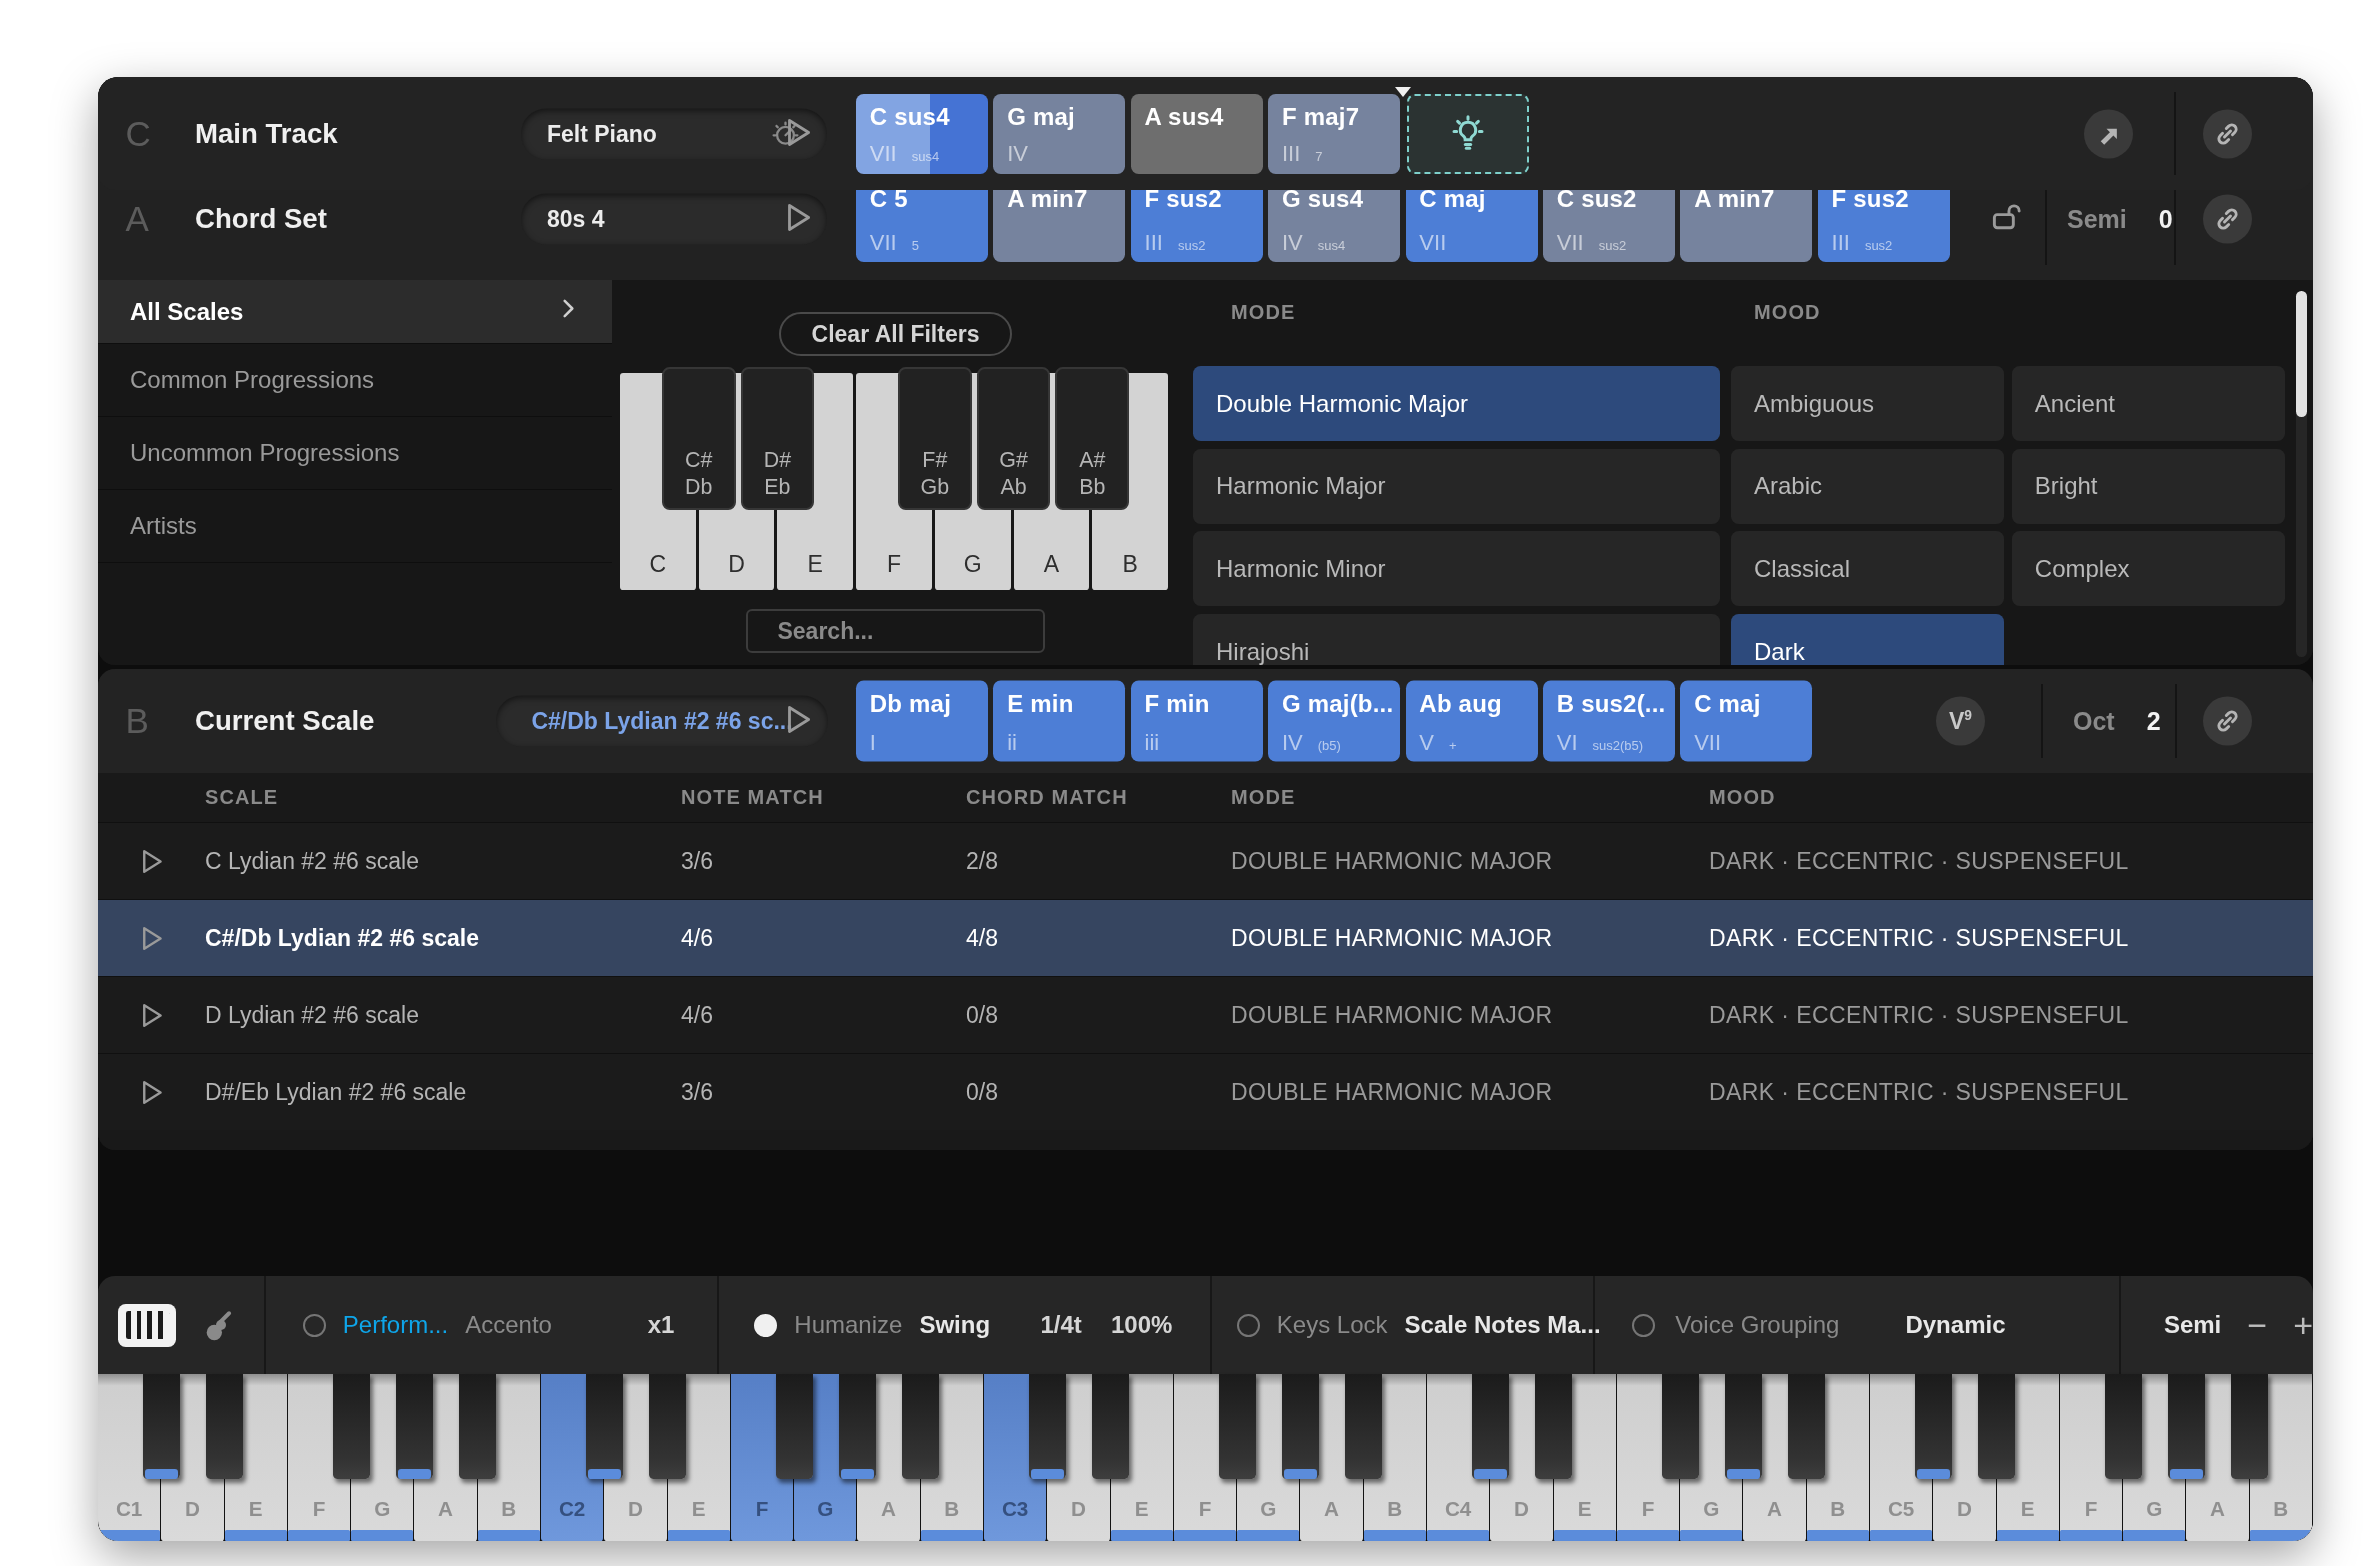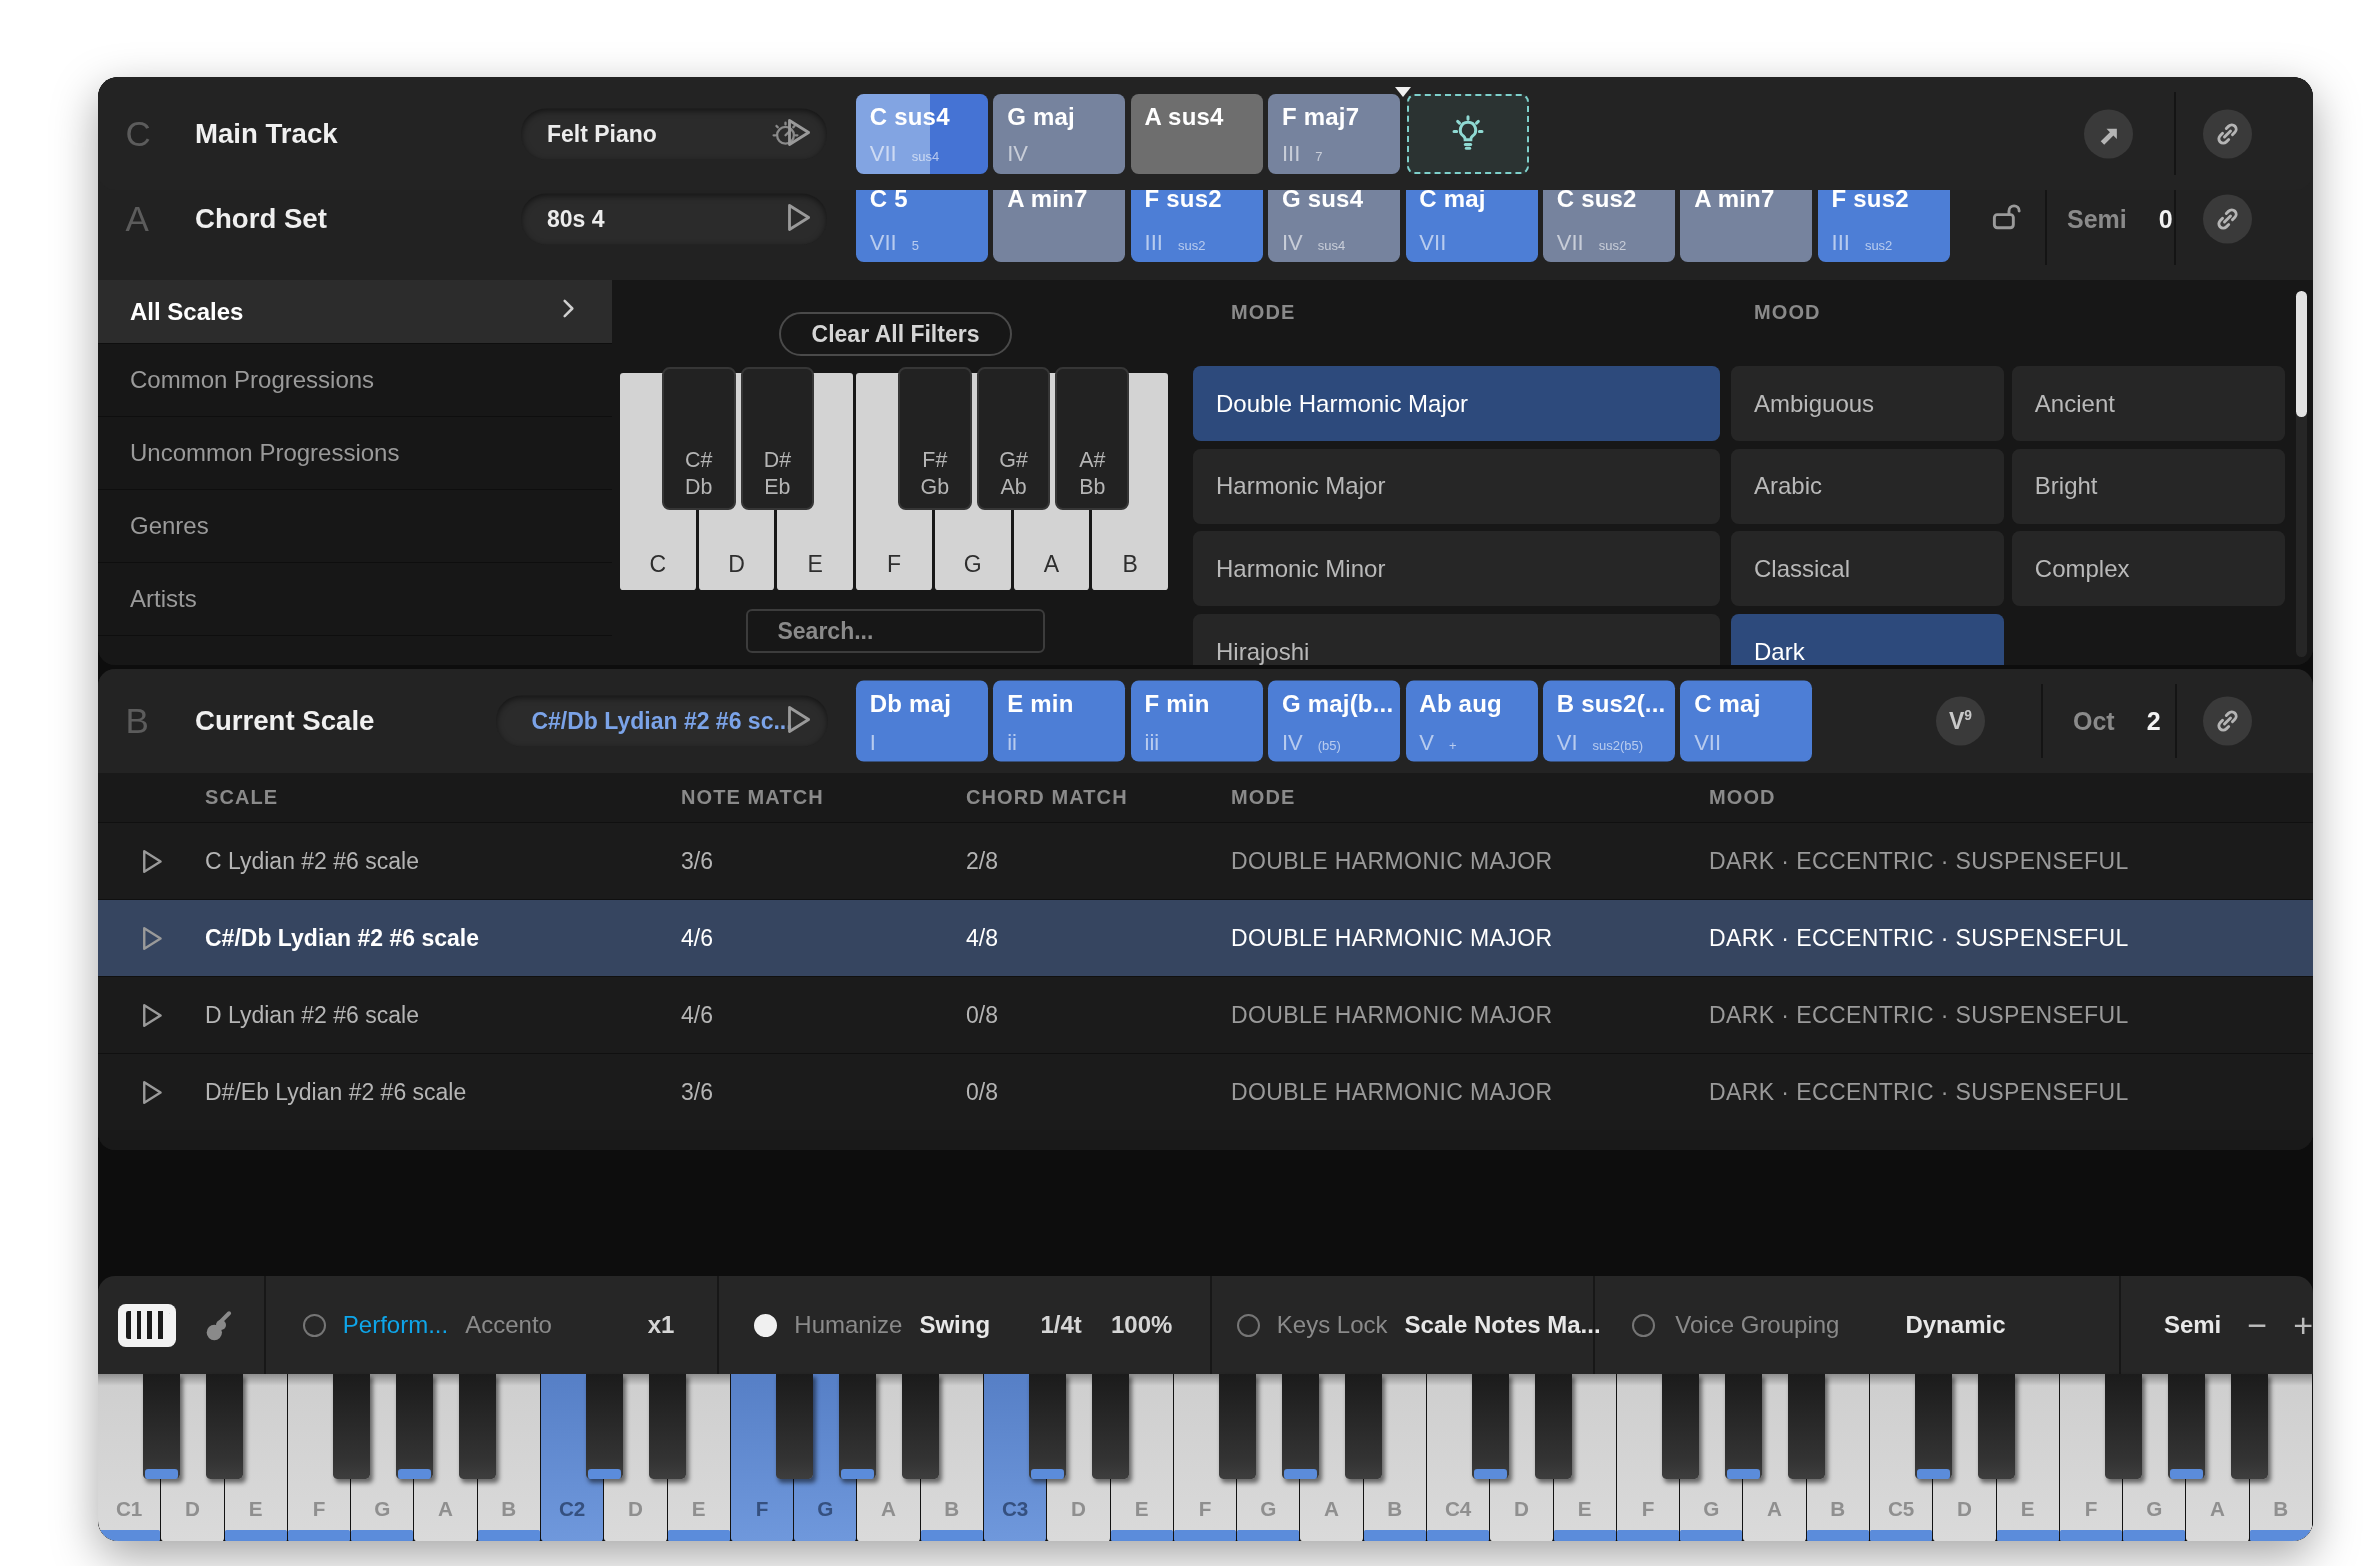--- a/index.html
+++ b/index.html
@@ -276,23 +276,20 @@
                   <path d="M8 4 l8 8 -8 8"></path>
                 </svg></span>
             </div>
             <div class="sbitem">
               <span>Common Progressions</span>
             </div>
             <div class="sbitem">
               <span>Uncommon Progressions</span>
             </div>
             <div class="sbitem">
-              <span>Genres</span>
-            </div>
-            <div class="sbitem">
               <span>Artists</span>
             </div>
           </div>
 
       <div class="filtercol">
         <button class="clearpill">Clear All Filters</button>
         <div class="fpiano" id="fpiano">
               <div class="fwk">
                 <div class="fl">C</div>
               </div>

